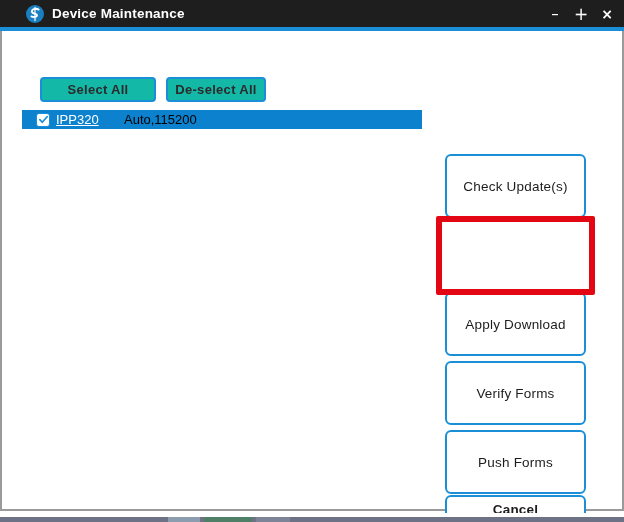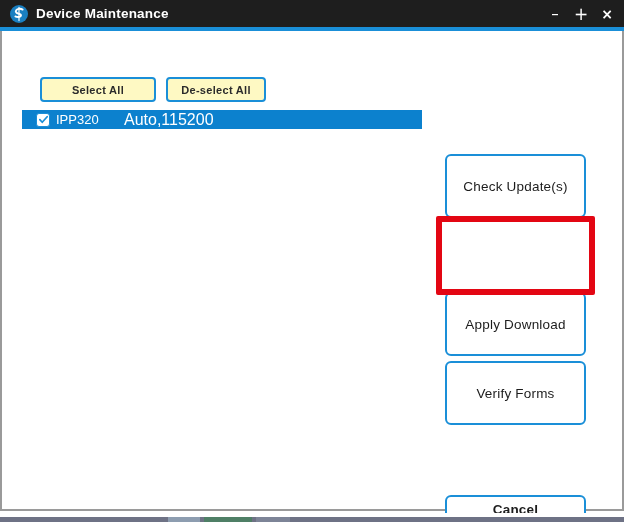--- a/index.html
+++ b/index.html
@@ -25,20 +25,21 @@
   
   #title-bar {
     position: absolute;
     left: 0; top: 0;
     width: 624px;
     height: 27px;
     background: #1e1e1e;
     display: flex;
     align-items: center;
     box-sizing: border-box;
+    padding-left: 16px;
   }
   #app-icon {
     width: 22px;
     height: 22px;
     margin-left: 8px;
     margin-right: 6px;
     flex: 0 0 auto;
     display: flex;
     align-items: center;
     justify-content: center;
@@ -125,25 +126,25 @@
     position: absolute;
     left: 256px; top: 4px;
     width: 34px; height: 5px;
     background: #7d8497;
   }
 
   
   .top-btn {
     position: absolute;
     height: 25px;
-    background: #fef9c3;
+    background: #14b8a6;
     border: 2px solid #1a8fd8;
     border-radius: 4px;
     color: #2b2b2b;
-    font-size: 11px;
+    font-size: 13px;
     font-weight: bold;
     font-family: "Liberation Sans", sans-serif;
     display: flex;
     align-items: center;
     justify-content: center;
     box-sizing: border-box;
     cursor: pointer;
     letter-spacing: 0.3px;
   }
   #btn-select-all  { left: 38px;  top: 46px; width: 116px; }
@@ -179,24 +180,25 @@
     align-items: center;
     justify-content: center;
     cursor: pointer;
   }
   .device-name {
     color: #ffffff;
     font-size: 13px;
     font-family: "Liberation Sans", sans-serif;
     white-space: nowrap;
     width: 68px;
+    text-decoration: underline;
   }
   .device-conn {
-    color: #ffffff;
-    font-size: 16px;
+    color: #000000;
+    font-size: 13px;
     font-family: "Liberation Sans", sans-serif;
     white-space: nowrap;
   }
 
   
   .side-btn {
     position: absolute;
     left: 443px;
     width: 141px;
     height: 64px;
@@ -277,20 +279,21 @@
           </svg>
         </span>
         <span class="device-name">IPP320</span>
         <span class="device-conn">Auto,115200</span>
       </div>
     </div>
 
     <div class="side-btn" id="btn-check-updates">Check Update(s)</div>
     <div class="side-btn" id="btn-apply-prompts">Apply Download</div>
     <div class="side-btn" id="btn-verify-forms">Verify Forms</div>
+    <div class="side-btn" id="btn-push-forms">Push Forms</div>
     <div class="side-btn" id="btn-cancel">Cancel</div>
 
     <div id="highlight-box"></div>
 
   </div>
 
   <div id="taskbar-strip">
     <div class="bar"></div>
     <div class="seg1"></div>
     <div class="seg2"></div>

